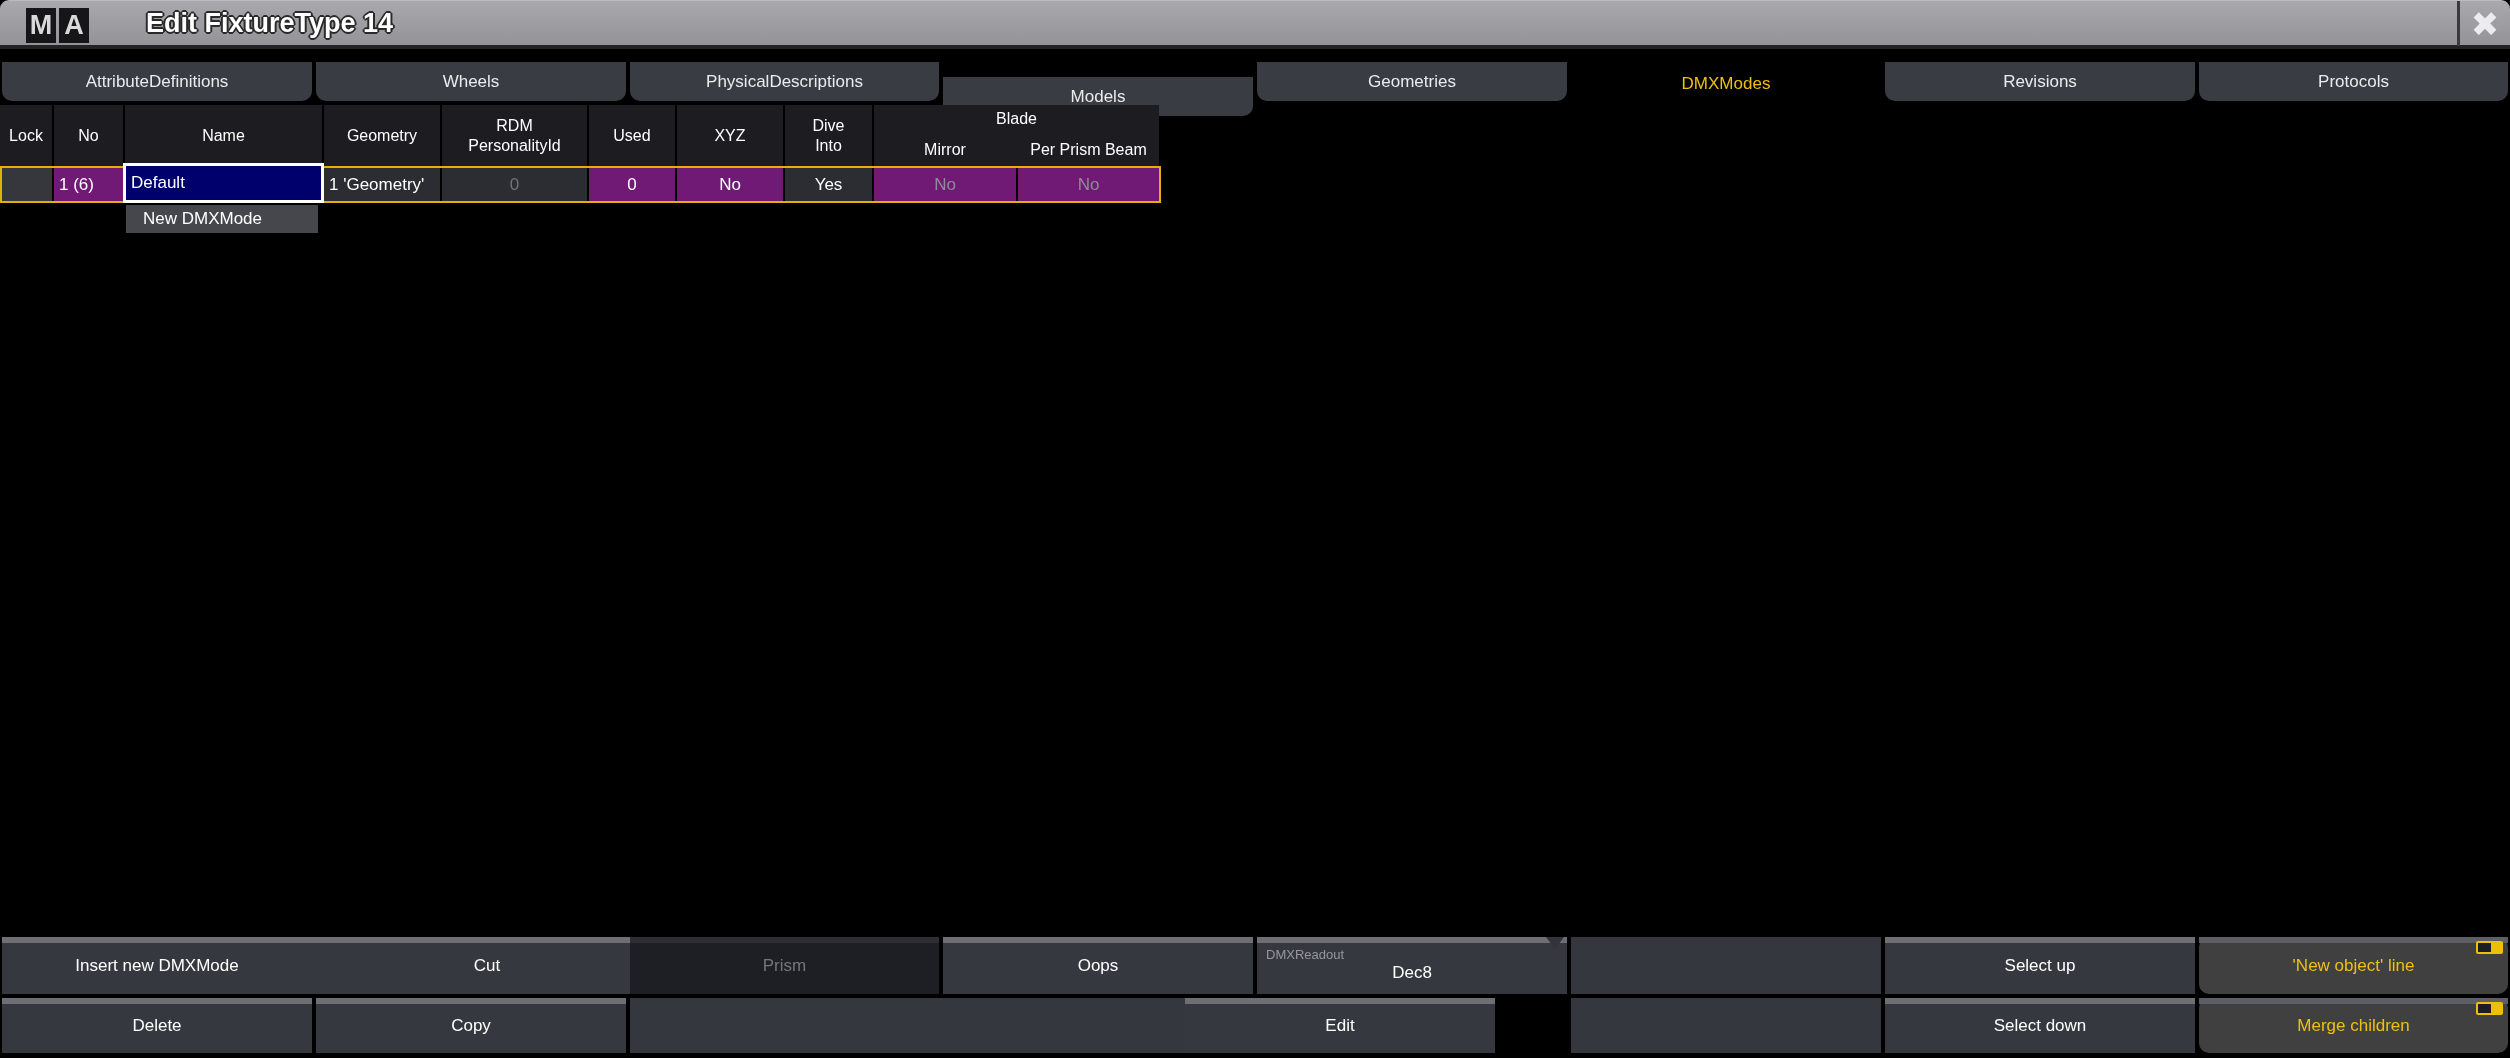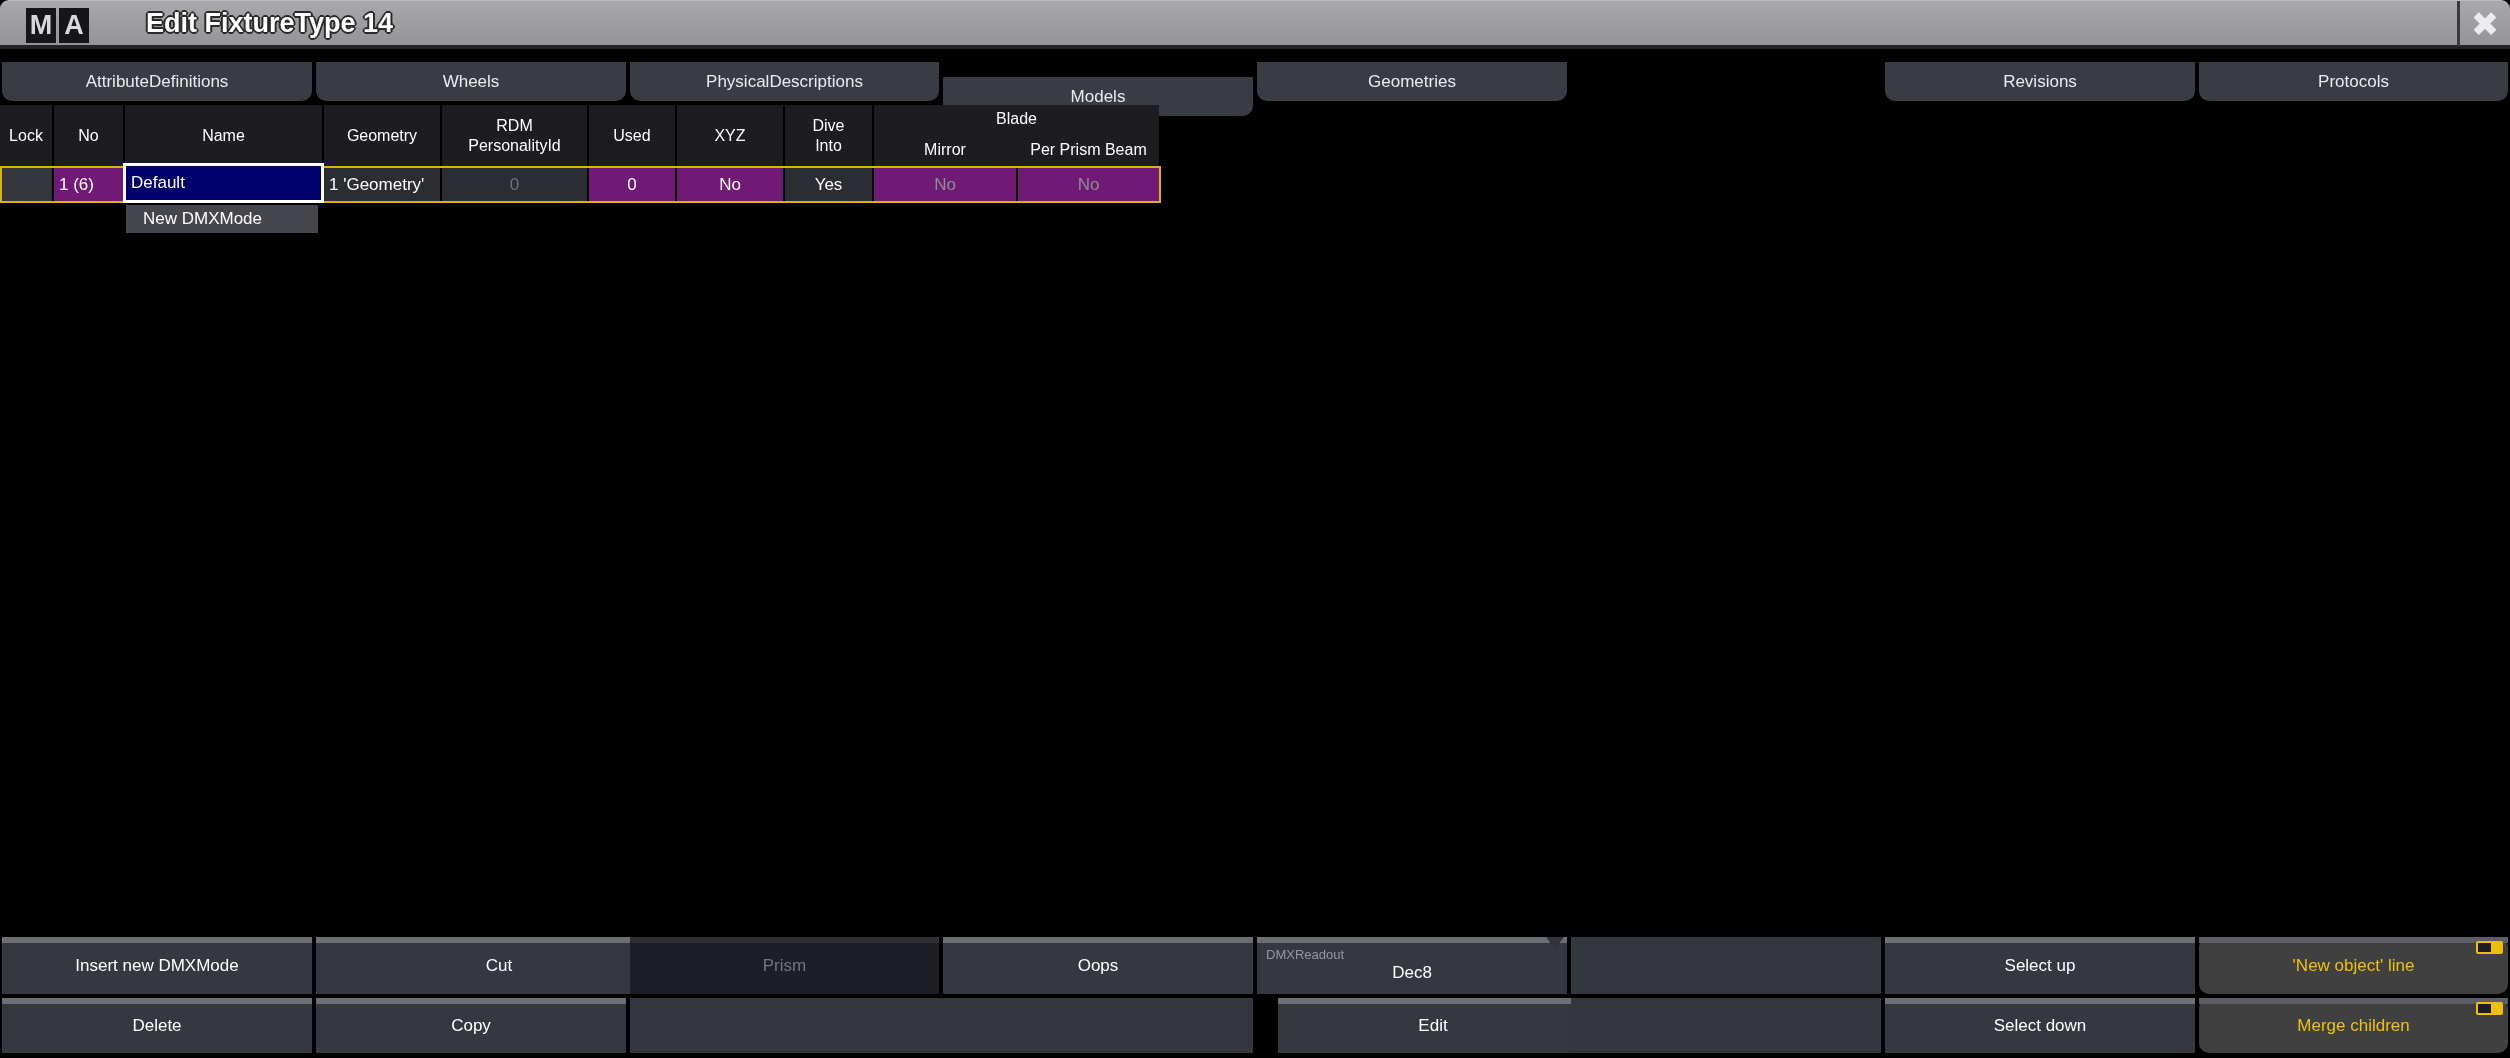--- a/index.html
+++ b/index.html
@@ -90,20 +90,21 @@
     <div class="close-btn">
       <span>✖</span>
     </div>
   </div>
 
   <div class="tab" style="left:2px;width:310px;">AttributeDefinitions</div>
   <div class="tab" style="left:316px;width:310px;">Wheels</div>
   <div class="tab" style="left:630px;width:309px;">PhysicalDescriptions</div>
   <div class="tab" style="left:943px;width:310px;margin-top:15px;">Models</div>
   <div class="tab" style="left:1257px;width:310px;">Geometries</div>
+  <div class="tab selected" style="left:1571px;width:310px;">DMXModes</div>
   <div class="tab" style="left:1885px;width:310px;">Revisions</div>
   <div class="tab" style="left:2199px;width:309px;">Protocols</div>
 
   <div class="hcell" style="left:0;width:52px;">Lock</div>
   <div class="hcell" style="left:54px;width:69px;">No</div>
   <div class="hcell" style="left:125px;width:197px;">Name</div>
   <div class="hcell" style="left:324px;width:116px;">Geometry</div>
   <div class="hcell" style="left:442px;width:145px;">RDM
 PersonalityId</div>
   <div class="hcell" style="left:589px;width:86px;">Used</div>
@@ -130,21 +131,21 @@
 
   <div class="editbox">
     <input type="text" value="Default" style="">
   </div>
   <div class="suggest">New DMXMode</div>
 
   <div class="tbtn" style="left:2px;top:937px;width:310px;height:57px;">
     <div class="tstrip"></div>
     <span>Insert new DMXMode</span>
   </div>
-  <div class="tbtn" style="left:316px;top:937px;width:366px;height:57px;">
+  <div class="tbtn" style="left:304px;top:937px;width:366px;height:57px;">
     <div class="tstrip"></div>
     <span>Cut</span>
   </div>
   <div class="tbtn disabled" style="left:630px;top:937px;width:309px;height:57px;">
     <div class="tstrip"></div>
     <span>Prism</span>
   </div>
   <div class="tbtn" style="left:943px;top:937px;width:310px;height:57px;">
     <div class="tstrip"></div>
     <span>Oops</span>
@@ -168,21 +169,21 @@
 
   <div class="tbtn" style="left:2px;top:998px;width:310px;height:55px;">
     <div class="tstrip"></div>
     <span>Delete</span>
   </div>
   <div class="tbtn" style="left:316px;top:998px;width:310px;height:55px;">
     <div class="tstrip"></div>
     <span>Copy</span>
   </div>
   <div class="tbtn flat" style="left:630px;top:998px;width:623px;height:55px;"></div>
-  <div class="tbtn" style="left:1278px;top:998px;width:310px;height:55px;">
+  <div class="tbtn" style="left:1185px;top:998px;width:310px;height:55px;">
     <div class="tstrip"></div>
     <span>Edit</span>
   </div>
   <div class="tbtn flat" style="left:1571px;top:998px;width:310px;height:55px;"></div>
   <div class="tbtn" style="left:1885px;top:998px;width:310px;height:55px;">
     <div class="tstrip"></div>
     <span>Select down</span>
   </div>
   <div class="tbtn yellow" style="left:2199px;top:998px;width:309px;height:55px;">
     <div class="tstrip"></div>

